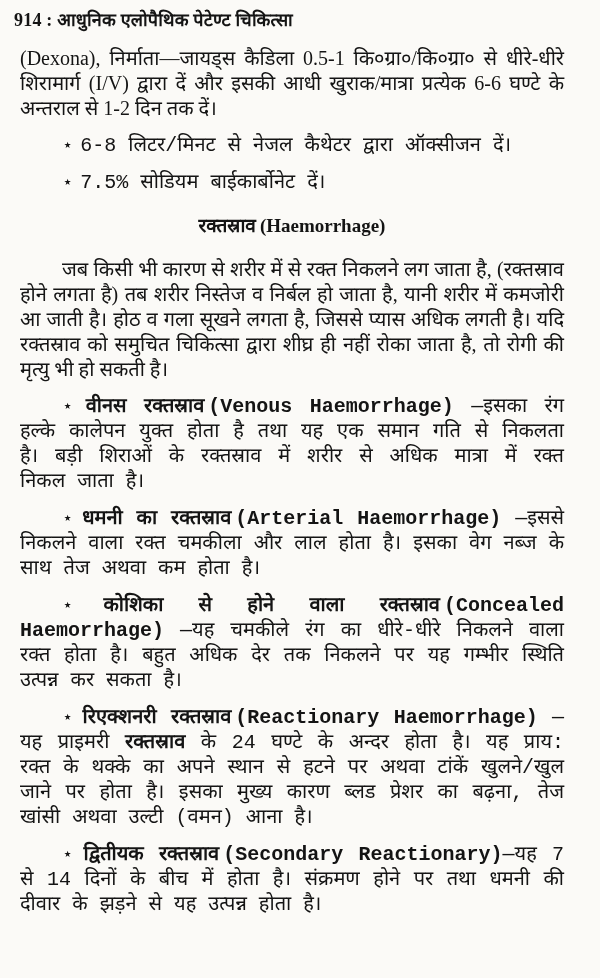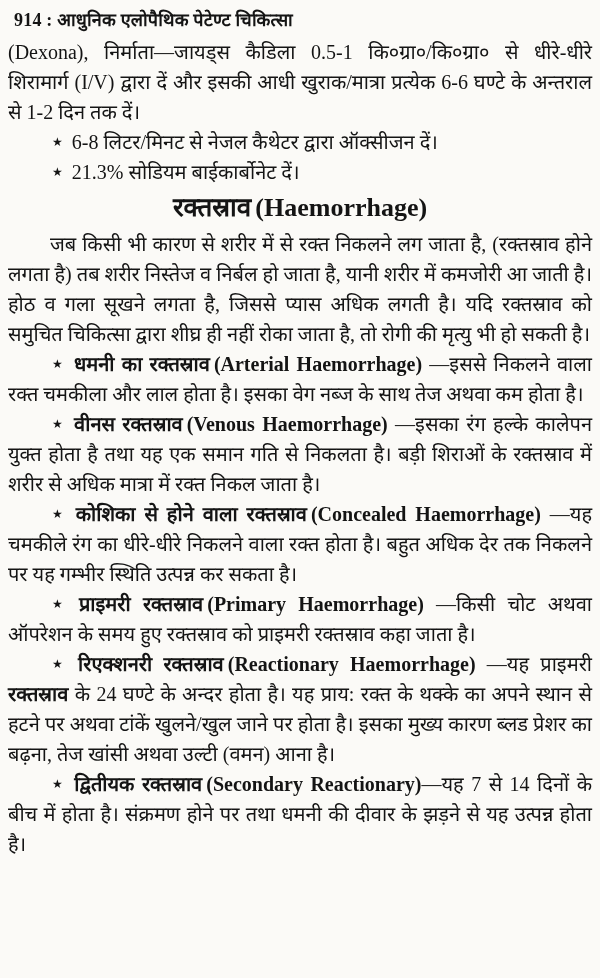--- a/index.html
+++ b/index.html
@@ -3,85 +3,84 @@
 <meta charset="utf-8">
 <style>
   html, body { margin: 0; padding: 0; }
   body {
     width: 600px; height: 978px; overflow: hidden;
     font-family: "Liberation Serif", "DejaVu Sans", serif;
   }
   .page {
     box-sizing: border-box;
     width: 600px; height: 978px;
-    padding: 7px 8px 0 8px;
+    padding: 7px 24px 0 8px;
     background: #fbfaf7;
     color: #141414;
   }
   .pg-header {
     font-weight: 700;
     font-size: 18px;
     line-height: 27px;
     padding-left: 6px;
     margin: 0 0 3px 0;
     letter-spacing: 0.2px;
   }
   p.body {
-    margin: 0;
+    margin: 12px;
     font-size: 20px;
-    line-height: 30px;
+    line-height: 25px;
     text-align: justify;
   }
   .indent { text-indent: 42px; }
-  .bullet { text-indent: 44px; }
+  .bullet { text-indent: 44px; font-family: Liberation Mono, monospace; }
   .star {
     font-size: 12px;
     vertical-align: 3px;
     margin-right: 9px;
   }
   .b { font-weight: 700; }
   .en { font-weight: 700; margin-left: 4px; }
   .center-head {
     margin: 2px 0 2px 0;
     text-align: center;
     font-weight: 700;
-    font-size: 26px;
+    font-size: 19px;
     line-height: 38px;
   }
   .types-head {
     margin: 0;
     font-weight: 700;
     font-size: 20px;
     line-height: 31px;
   }
 </style>
 </head>
 <body>
 
 <div class="page" style="background: rgb(251, 250, 247); color: rgb(20, 20, 20);">
 
   <div class="pg-header">914 : आधुनिक एलोपैथिक पेटेण्ट चिकित्सा</div>
 
   <p class="body"><span>(Dexona), निर्माता—जायड्स कैडिला 0.5-1 कि०ग्रा०/कि०ग्रा० से धीरे-धीरे शिरामार्ग (I/V) द्वारा दें और इसकी आधी खुराक/मात्रा प्रत्येक 6-6 घण्टे के अन्तराल से 1-2 दिन तक दें।</span></p>
 
   <p class="body bullet"><span class="star">★</span><span>6-8 लिटर/मिनट से नेजल कैथेटर द्वारा ऑक्सीजन दें।</span></p>
 
-  <p class="body bullet"><span class="star">★</span><span>21.3% सोडियम बाईकार्बोनेट दें।</span></p>
+  <p class="body bullet"><span class="star">★</span><span>7.5% सोडियम बाईकार्बोनेट दें।</span></p>
 
   <h2 class="center-head"><span>रक्तस्राव</span><span class="en">(Haemorrhage)</span></h2>
 
   <p class="body indent"><span>जब किसी भी कारण से शरीर में से रक्त निकलने लग जाता है, (रक्तस्राव होने लगता है) तब शरीर निस्तेज व निर्बल हो जाता है, यानी शरीर में कमजोरी आ जाती है। होठ व गला सूखने लगता है, जिससे प्यास अधिक लगती है। यदि रक्तस्राव को समुचित चिकित्सा द्वारा शीघ्र ही नहीं रोका जाता है, तो रोगी की मृत्यु भी हो सकती है।</span></p>
 
 
+  <p class="body bullet"><span class="star">★</span><span class="b">वीनस रक्तस्राव</span><span class="en">(Venous Haemorrhage)</span><span> —इसका रंग हल्के कालेपन युक्त होता है तथा यह एक समान गति से निकलता है। बड़ी शिराओं के रक्तस्राव में शरीर से अधिक मात्रा में रक्त निकल जाता है।</span><span class="b"></span><span></span></p>
+
   <p class="body bullet"><span class="star">★</span><span class="b">धमनी का रक्तस्राव</span><span class="en">(Arterial Haemorrhage)</span><span> —इससे निकलने वाला रक्त चमकीला और लाल होता है। इसका वेग नब्ज के साथ तेज अथवा कम होता है।</span><span class="b"></span><span></span></p>
-
-  <p class="body bullet"><span class="star">★</span><span class="b">वीनस रक्तस्राव</span><span class="en">(Venous Haemorrhage)</span><span> —इसका रंग हल्के कालेपन युक्त होता है तथा यह एक समान गति से निकलता है। बड़ी शिराओं के रक्तस्राव में शरीर से अधिक मात्रा में रक्त निकल जाता है।</span><span class="b"></span><span></span></p>
 
   <p class="body bullet"><span class="star">★</span><span class="b">कोशिका से होने वाला रक्तस्राव</span><span class="en">(Concealed Haemorrhage)</span><span> —यह चमकीले रंग का धीरे-धीरे निकलने वाला रक्त होता है। बहुत अधिक देर तक निकलने पर यह गम्भीर स्थिति उत्पन्न कर सकता है।</span><span class="b"></span><span></span></p>
 
-  <p class="body bullet"><span class="star">★</span><span class="b">प्राइमरी रक्तस्राव</span><span class="en">(Primary Haemorrhage)</span><span> —किसी चोट अथवा ऑपरेशन के समय हुए रक्तस्राव को प्राइमरी रक्तस्राव कहा जाता है।</span><span class="b"></span><span></span></p>
 
   <p class="body bullet"><span class="star">★</span><span class="b">रिएक्शनरी रक्तस्राव</span><span class="en">(Reactionary Haemorrhage)</span><span> —यह प्राइमरी </span><span class="b">रक्तस्राव</span><span> के 24 घण्टे के अन्दर होता है। यह प्राय: रक्त के थक्के का अपने स्थान से हटने पर अथवा टांकें खुलने/खुल जाने पर होता है। इसका मुख्य कारण ब्लड प्रेशर का बढ़ना, तेज खांसी अथवा उल्टी (वमन) आना है।</span></p>
 
   <p class="body bullet"><span class="star">★</span><span class="b">द्वितीयक रक्तस्राव</span><span class="en">(Secondary Reactionary)</span><span>—यह 7 से 14 दिनों के बीच में होता है। संक्रमण होने पर तथा धमनी की दीवार के झड़ने से यह उत्पन्न होता है।</span><span class="b"></span><span></span></p>
 
 
 </div>
 
 </body></html>

